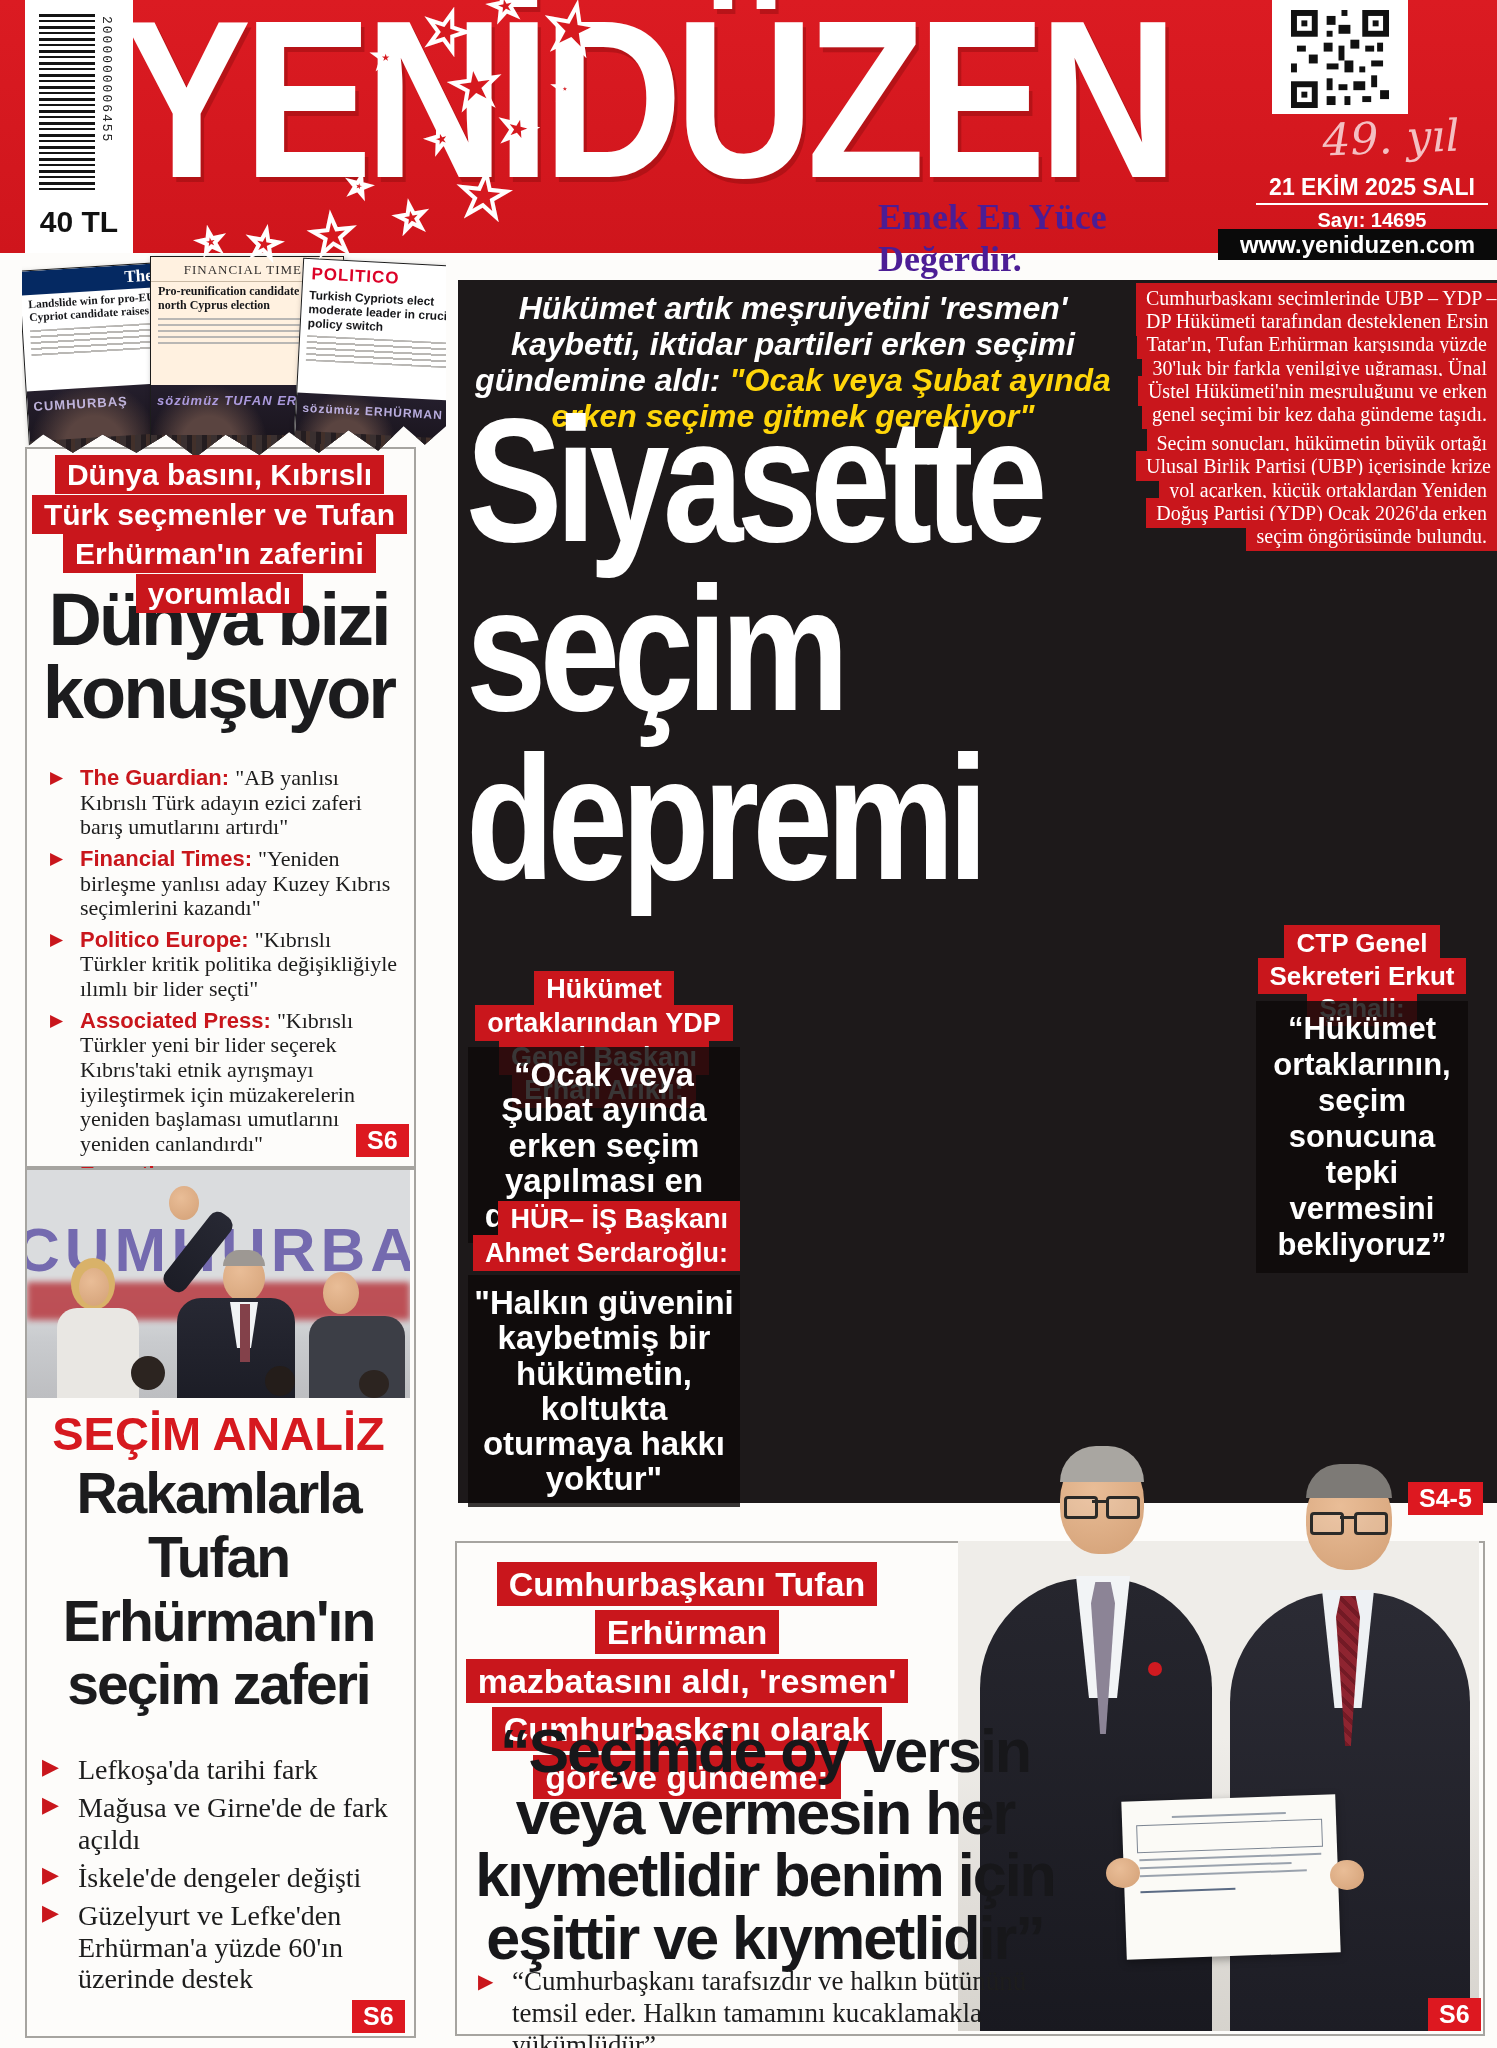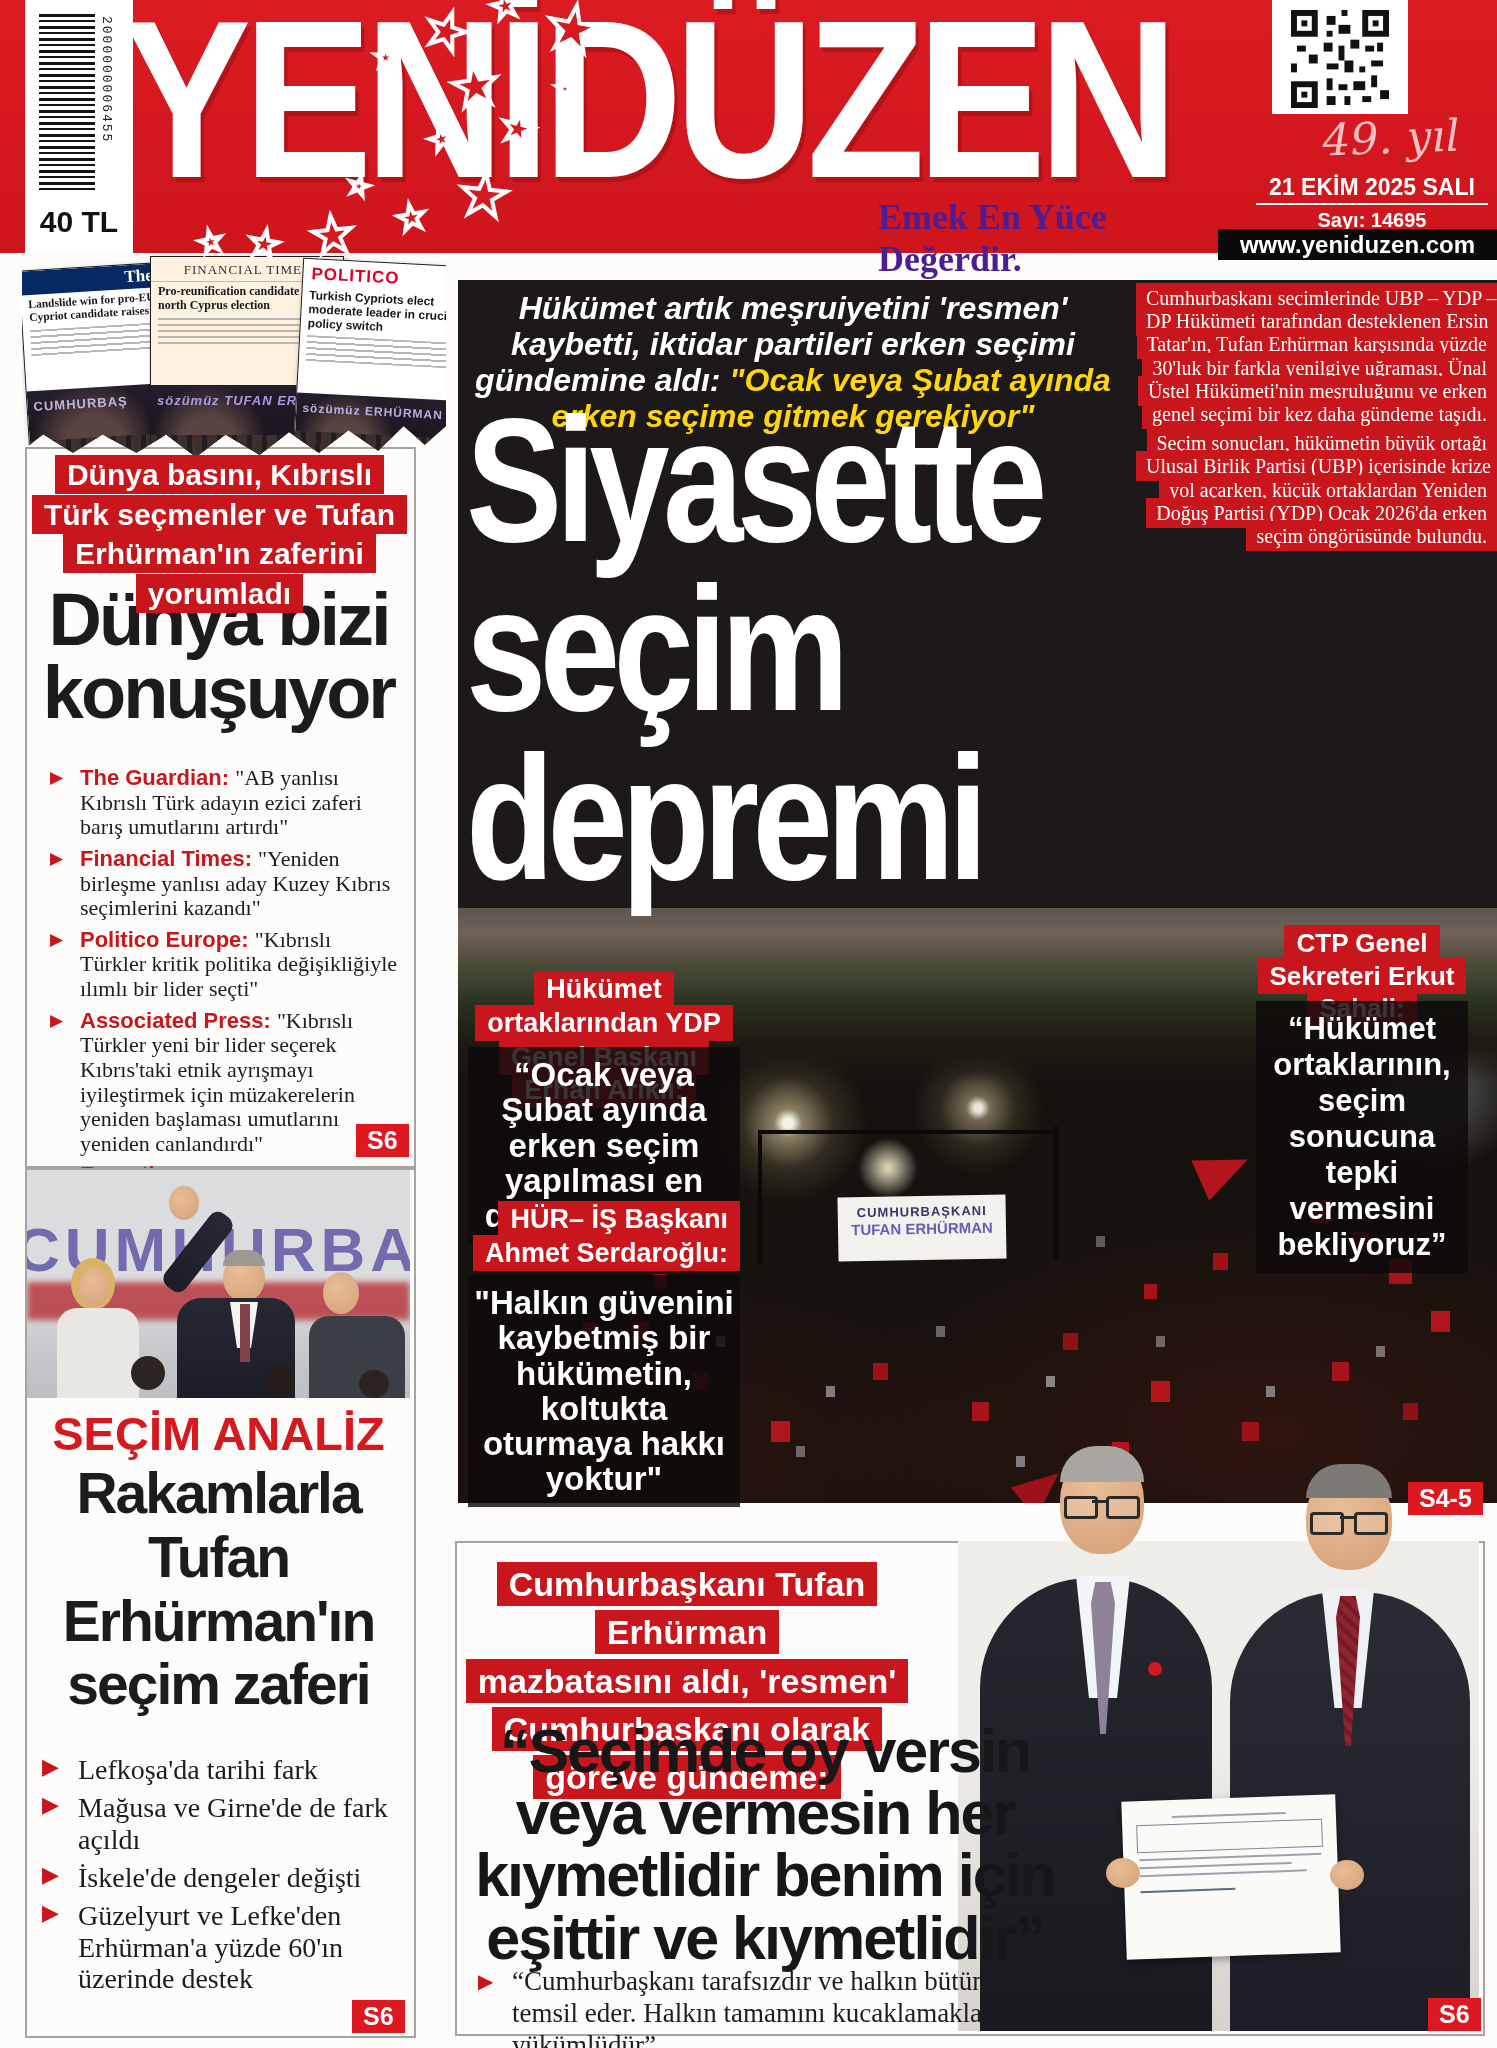--- a/index.html
+++ b/index.html
@@ -360,47 +360,20 @@
     <div>Siyasette</div>
     <div>seçim</div>
     <div>depremi</div>
   </div>
 
   <div class="abs right-col">
     <p><span class="redline">Cumhurbaşkanı seçimlerinde UBP – YDP – DP Hükümeti tarafından desteklenen Ersin Tatar'ın, Tufan Erhürman karşısında yüzde 30'luk bir farkla yenilgiye uğraması, Ünal Üstel Hükümeti'nin meşruluğunu ve erken genel seçimi bir kez daha gündeme taşıdı.</span></p>
     <p><span class="redline">Seçim sonuçları, hükümetin büyük ortağı Ulusal Birlik Partisi (UBP) içerisinde krize yol açarken, küçük ortaklardan Yeniden Doğuş Partisi (YDP) Ocak 2026'da erken seçim öngörüsünde bulundu.</span></p>
   </div>
 
-  <div class="abs crowd">
-    <div class="truss" style="left:300px;top:225px;width:4px;height:130px;"></div>
-    <div class="truss" style="left:596px;top:218px;width:4px;height:135px;"></div>
-    <div class="truss" style="left:300px;top:222px;width:300px;height:4px;"></div>
-    <div class="stage-sign">
-      <div class="ss1">CUMHURBAŞKANI</div>
-      <div class="ss2">TUFAN ERHÜRMAN</div>
-    </div>
-    <div class="dotlayer" style="left:0;top:0;background:transparent;box-shadow:
-      180px 420px 0 6px #a5141b, 240px 470px 0 5px #8f1015, 320px 520px 0 7px #b3151c,
-      420px 460px 0 5px #9c1218, 520px 500px 0 6px #a5141b, 610px 430px 0 5px #8f1015,
-      700px 480px 0 7px #b3151c, 790px 520px 0 6px #9c1218, 880px 460px 0 6px #a5141b,
-      950px 500px 0 5px #8f1015, 660px 540px 0 6px #b3151c, 100px 500px 0 5px #9c1218,
-      860px 300px 0 8px #b3151c, 900px 330px 0 6px #8f1015, 940px 360px 0 9px #a5141b,
-      980px 410px 0 7px #b3151c, 760px 350px 0 5px #9c1218, 690px 380px 0 4px #a5141b,
-      200px 370px 0 4px #8f1015, 130px 420px 0 5px #b3151c;"></div>
-    <div class="dotlayer" style="left:0;top:0;background:transparent;box-shadow:
-      150px 390px 0 2px rgba(226,228,233,.55), 260px 430px 0 2px rgba(226,228,233,.45),
-      370px 480px 0 2px rgba(226,228,233,.5), 480px 420px 0 2px rgba(226,228,233,.4),
-      590px 470px 0 2px rgba(226,228,233,.55), 700px 430px 0 2px rgba(226,228,233,.4),
-      810px 480px 0 2px rgba(226,228,233,.5), 920px 440px 0 2px rgba(226,228,233,.45),
-      340px 540px 0 2px rgba(226,228,233,.4), 560px 550px 0 2px rgba(226,228,233,.5),
-      240px 330px 0 2px rgba(226,228,233,.35), 640px 330px 0 2px rgba(226,228,233,.35);"></div>
-    <div class="flag-tri" style="left:740px;top:240px;border-width:22px 0 22px 52px;border-color:transparent transparent transparent #b3151c;transform:rotate(-24deg);"></div>
-    <div class="flag-tri" style="left:210px;top:300px;border-width:16px 0 16px 40px;border-color:transparent transparent transparent #a5141b;transform:rotate(18deg);"></div>
-    <div class="flag-tri" style="left:560px;top:560px;border-width:20px 0 20px 46px;border-color:transparent transparent transparent #9c1218;transform:rotate(-40deg);"></div>
-  </div>
 
   <div class="ov-kicker" style="left:468px;top:973px;">
     <span class="redline">Hükümet ortaklarından YDP Genel Başkanı Erhan Arıklı:</span>
   </div>
   <div class="ov-quote ydp-quote" style="left:468px;top:1047px;">“Ocak veya Şubat ayında erken seçim yapılması en doğru olanıdır”</div>
   <div class="ov-kicker" style="left:468px;top:1203px;text-align:right;">
     <span class="redline">HÜR– İŞ Başkanı Ahmet Serdaroğlu:</span>
   </div>
   <div class="ov-quote ydp-quote" style="left:468px;top:1275px;">"Halkın güvenini kaybetmiş bir hükümetin, koltukta oturmaya hakkı yoktur"</div>
   <div class="ov-kicker ctp-k" style="left:1256px;top:927px;">

